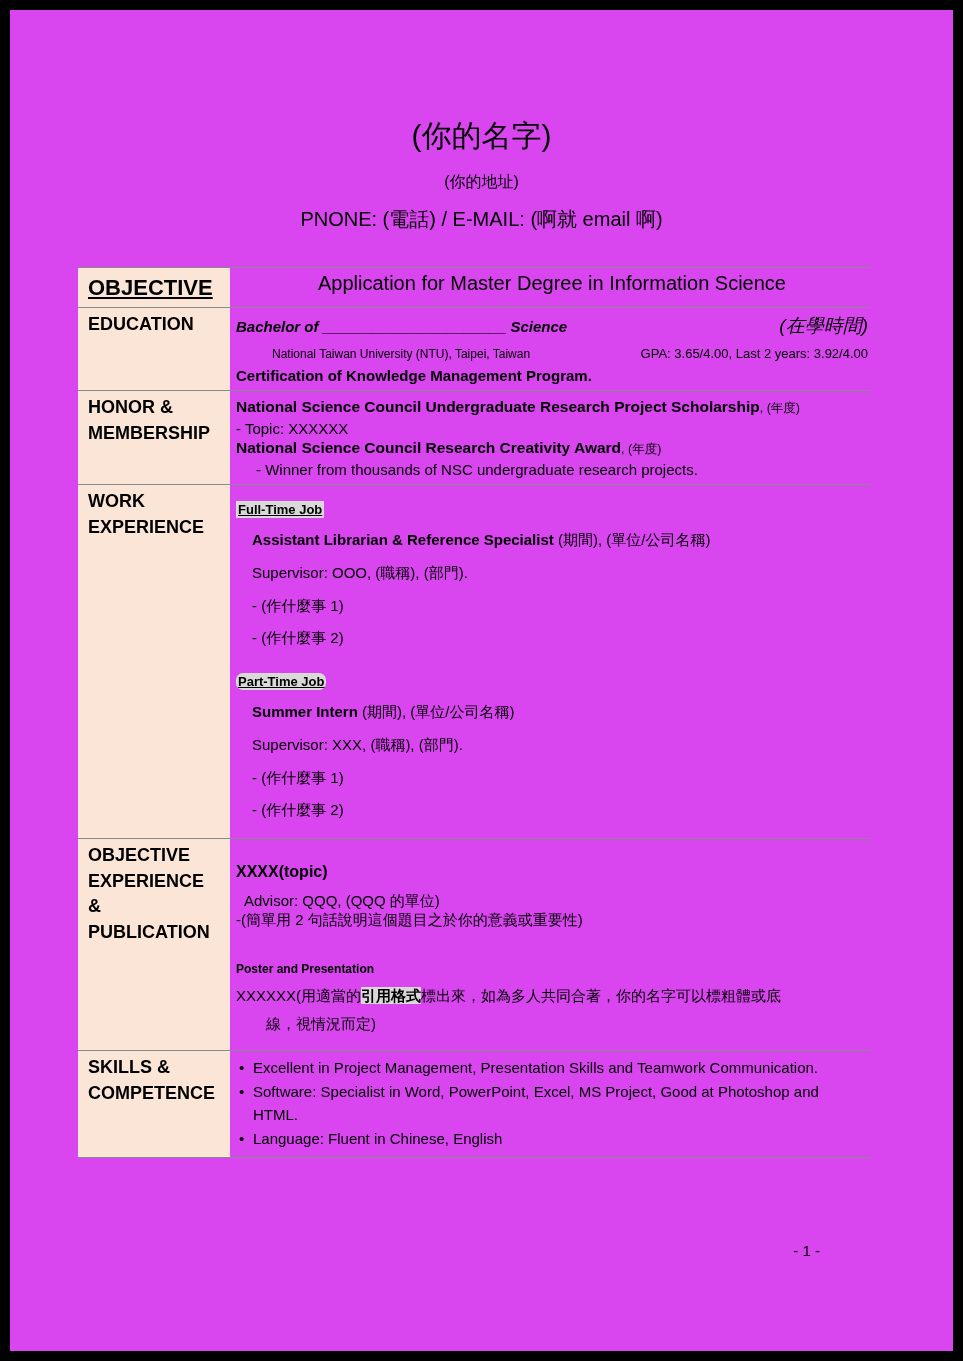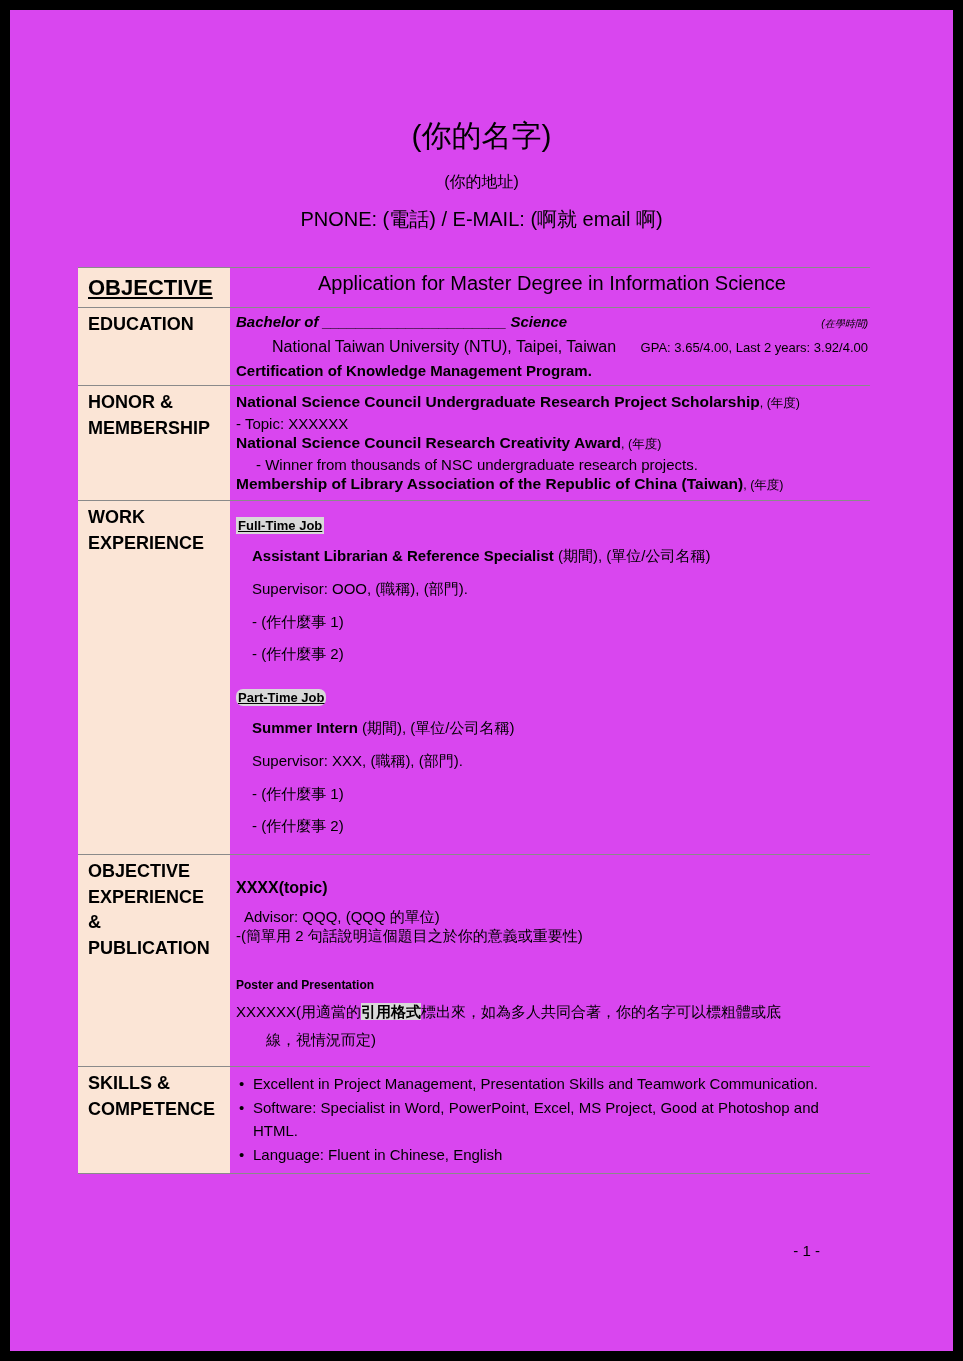--- a/index.html
+++ b/index.html
@@ -30,23 +30,23 @@
     font-weight: bold; font-size: 18px; line-height: 1.42;
     padding: 4px 4px 4px 10px;
   }
   .cell-label.obj { font-size: 22px; text-decoration: underline; }
   .cell-content { flex: 1; padding: 3px 2px 6px 6px; font-size: 15px; }
   .b { font-weight: bold; }
   
   .objective-content { font-size: 20px; text-align: center; padding-top: 4px; }
   
   .edu-line1 { display: flex; justify-content: space-between; align-items: baseline; margin-top: 2px; font-style: italic; }
-  .edu-period { font-weight: normal; font-size: 10px; }
+  .edu-period { font-weight: normal; font-size: 19px; }
   .edu-line2 { display: flex; justify-content: space-between; align-items: baseline; padding-left: 36px; margin-top: 7px; }
-  .edu-school { font-size: 16px; }
+  .edu-school { font-size: 12px; }
   .edu-gpa { font-size: 13px; }
   .edu-cert { font-weight: bold; margin-top: 6px; }
   
   .honor-content { padding-top: 5px; }
   .honor-line { font-size: 15.5px; margin-top: 2px; }
   .honor-year { font-size: 12.5px; font-weight: normal; }
   .honor-sub { font-size: 15px; margin-top: 3px; }
   .honor-sub.indent { padding-left: 20px; }
   
   .work-content { padding-top: 16px; padding-bottom: 4px; }
@@ -112,21 +112,20 @@
     <div class="row">
       <div class="cell-label">
         <div>HONOR &amp;</div>
         <div>MEMBERSHIP</div>
       </div>
       <div class="cell-content honor-content">
         <div class="honor-line"><span class="b">National Science Council Undergraduate Research Project Scholarship</span><span class="honor-year">, (年度)</span></div>
         <div class="honor-sub">- Topic: XXXXXX</div>
         <div class="honor-line"><span class="b">National Science Council Research Creativity Award</span><span class="honor-year">, (年度)</span></div>
         <div class="honor-sub indent">- Winner from thousands of NSC undergraduate research projects.</div>
-        <div class="honor-line"><span class="b">Membership of Library Association of the Republic of China (Taiwan)</span><span class="honor-year">, (年度)</span></div>
       </div>
     </div>
 
     <div class="row">
       <div class="cell-label">
         <div>WORK</div>
         <div>EXPERIENCE</div>
       </div>
       <div class="cell-content work-content">
         <div class="job-header">Full-Time Job</div>

